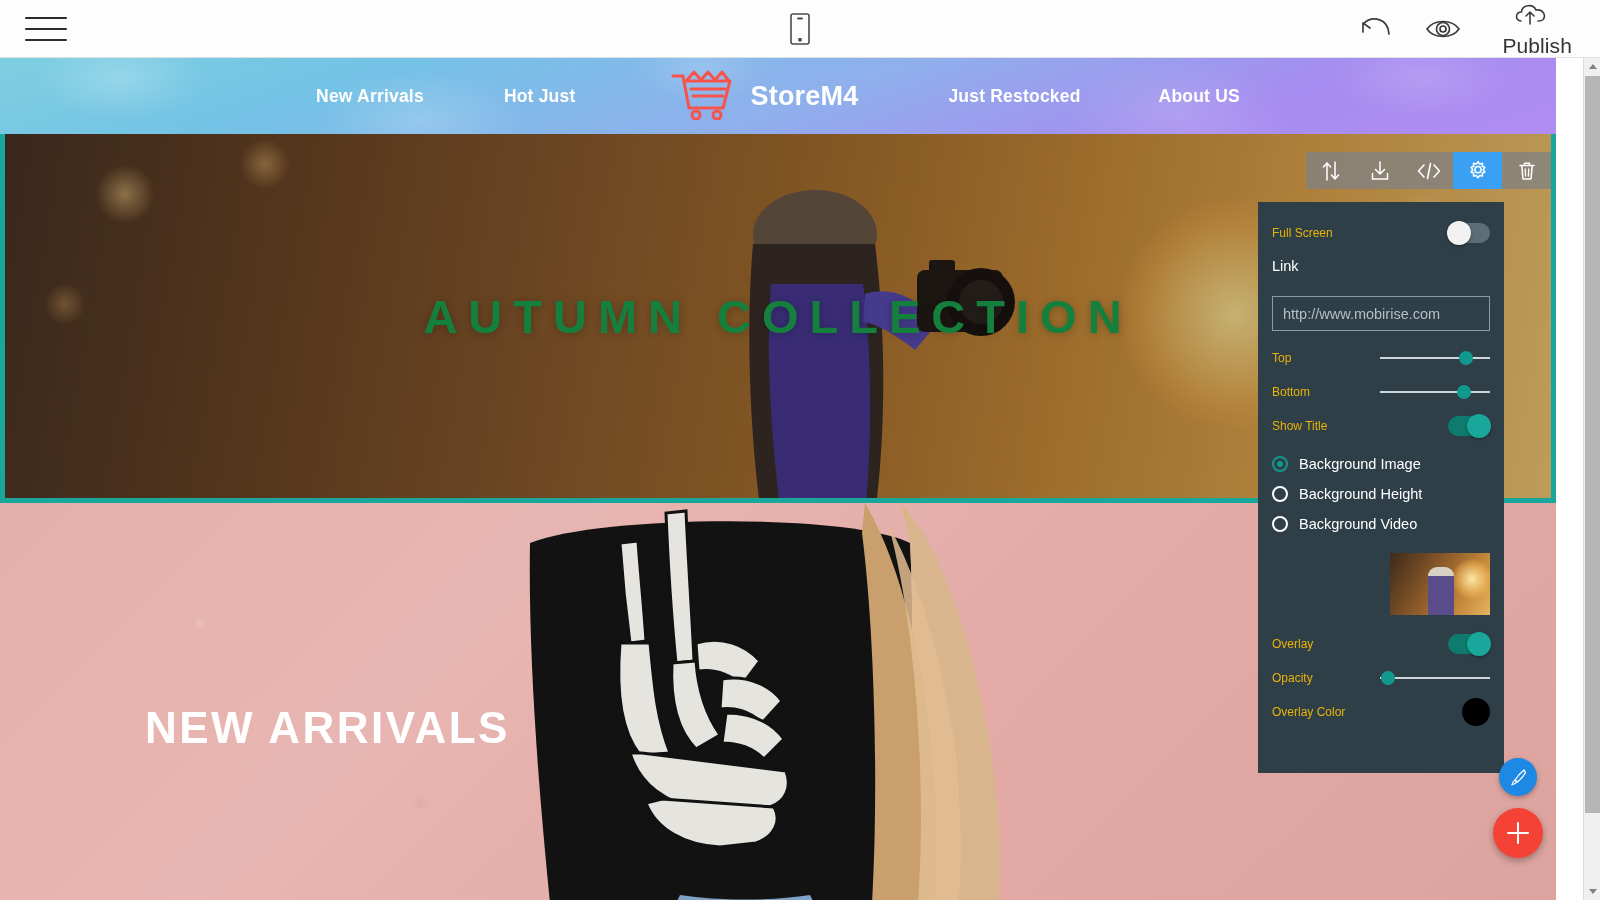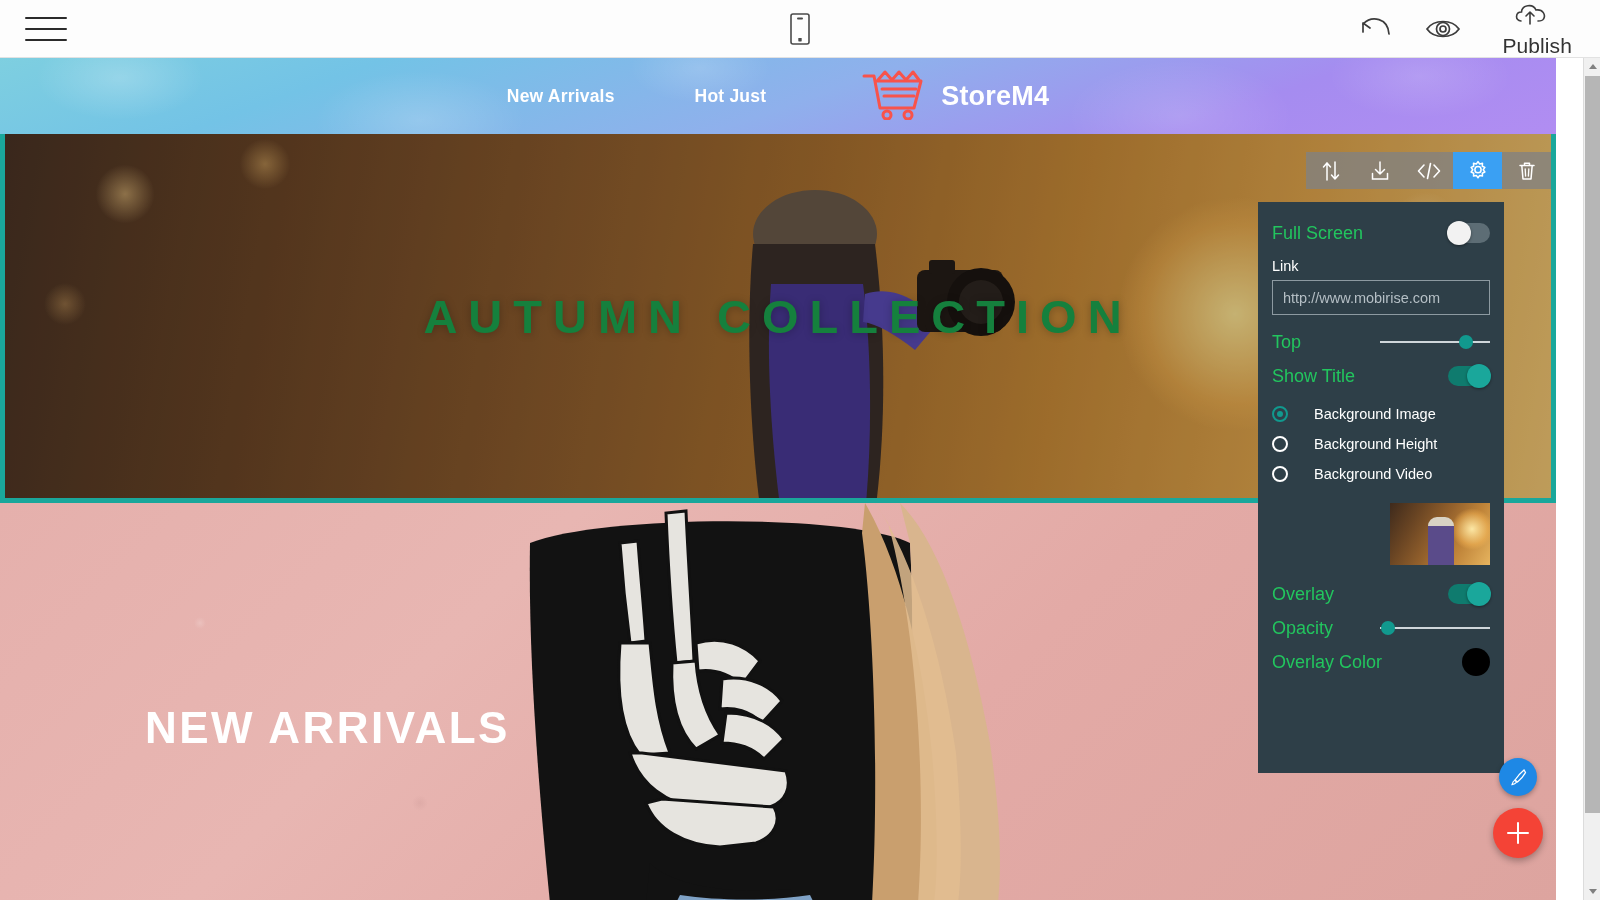--- a/index.html
+++ b/index.html
@@ -142,53 +142,53 @@
     background: #2e3f48;
     color: #fff;
     z-index: 80;
     padding: 14px 14px 0 14px;
     font-size: 14.5px;
   }
   .row {
     display: flex; align-items: center; justify-content: space-between;
     min-height: 34px;
   }
-  .row-label { font-size: 18px; color: #22c55e; }
+  .row-label { font-size: 12px; color: #eab308; }
 
   .toggle {
     width: 42px; height: 20px; border-radius: 10px;
     background: #5d6d75; position: relative; cursor: pointer; flex: none;
   }
   .toggle .knob {
     position: absolute; top: -2px; left: -1px;
     width: 24px; height: 24px; border-radius: 50%;
     background: #f2f2f2; box-shadow: 0 1px 3px rgba(0,0,0,.4);
   }
   .toggle.on { background: #0f7b6e; }
   .toggle.on .knob { left: auto; right: -1px; background: #1aa79b; }
 
   #link-input {
     width: 100%; height: 35px; margin-top: 2px; margin-bottom: 10px;
     background: transparent; border: 1px solid #8d9aa1;
     color: #fef9c3; font-size: 14.5px; padding: 0 10px;
     font-family: "Liberation Sans", sans-serif;
   }
   #link-input::placeholder { color: #b5bfc5; }
-  .label-block { font-size: 14.5px; margin: 8px 0 4px 0; }
+  .label-block { font-size: 14.5px; margin: 8px 0 20px 0; }
 
   .slider { display: flex; align-items: center; width: 110px; height: 20px; position: relative; flex: none; }
   .slider .track {
     position: absolute; left: 0; right: 0; top: 9px; height: 2px; background: #cfd6da;
   }
   .slider .thumb {
     position: absolute; top: 3px; width: 14px; height: 14px; border-radius: 50%;
     background: #11998e; cursor: pointer;
   }
 
-  .radio-row { display: flex; align-items: center; gap: 26px; min-height: 30px; cursor: pointer; }
+  .radio-row { display: flex; align-items: center; gap: 11px; min-height: 30px; cursor: pointer; }
   .radio {
     width: 16px; height: 16px; border-radius: 50%;
     border: 2px solid #fff; flex: none; position: relative;
   }
   .radio.on { border-color: #11998e; }
   .radio.on::after {
     content: ""; position: absolute; left: 3px; top: 3px;
     width: 6px; height: 6px; border-radius: 50%; background: #11998e;
   }
   .radio-label { font-size: 14.5px; }
@@ -310,20 +310,24 @@
           <path d="M3 8 L13 8 L19 40 L53 40 L60 13 L16 13" stroke="#f8534b" stroke-width="3" stroke-linecap="round" stroke-linejoin="round" fill="none"></path>
           <path d="M17 12 L24 4 L31 12 L38 4 L45 12 L52 4 L58 12" stroke="#f8534b" stroke-width="3" stroke-linecap="round" stroke-linejoin="round" fill="none"></path>
           <path d="M21 21 L55 21 M23 28 L53 28" stroke="#f8534b" stroke-width="3" stroke-linecap="round"></path>
           <circle cx="26" cy="47" r="4" stroke="#f8534b" stroke-width="3" fill="none"></circle>
           <circle cx="47" cy="47" r="4" stroke="#f8534b" stroke-width="3" fill="none"></circle>
         </svg>
       </span>
       <span id="brand-name">StoreM4</span>
     </div>
 
+    <div id="nav-right">
+      <span class="nav-link">Just Restocked</span>
+      <span class="nav-link">About US</span>
+    </div>
   </div>
 
   <div id="hero-wrap">
     <div id="hero-img"></div>
     <svg id="hero-fig" viewBox="0 0 560 340">
       <ellipse cx="250" cy="60" rx="62" ry="44" fill="#6b5a4a"></ellipse>
       <path d="M188 70 C180 160, 186 270, 196 340 L310 340 C322 250, 320 150, 310 70 Z" fill="#3a2f2a"></path>
       <path d="M206 110 C200 190, 208 280, 216 340 L300 340 C308 260, 306 170, 298 110 Z" fill="#4b3bA0" opacity="0.92"></path>
       <path d="M300 120 C330 110, 360 130, 372 150 L350 176 C330 160, 312 150, 298 148 Z" fill="#5a4bb5"></path>
       <rect x="352" y="96" width="86" height="62" rx="8" fill="#241d18"></rect>
@@ -409,20 +413,27 @@
   <input id="link-input" type="text" placeholder="http://www.mobirise.com" style="">
 
   <div class="row">
     <span class="row-label">Top</span>
     <span class="slider">
       <span class="track"></span>
       <span class="thumb" style="left:72%"></span>
     </span>
   </div>
 
+  <div class="row">
+    <span class="row-label">Bottom</span>
+    <span class="slider">
+      <span class="track"></span>
+      <span class="thumb" style="left:70%"></span>
+    </span>
+  </div>
 
 
   <div class="row">
     <span class="row-label">Show Title</span>
     <span class="toggle on">
         <span class="knob"></span>
       </span>
   </div>
 
   <div style="margin-top:6px">

